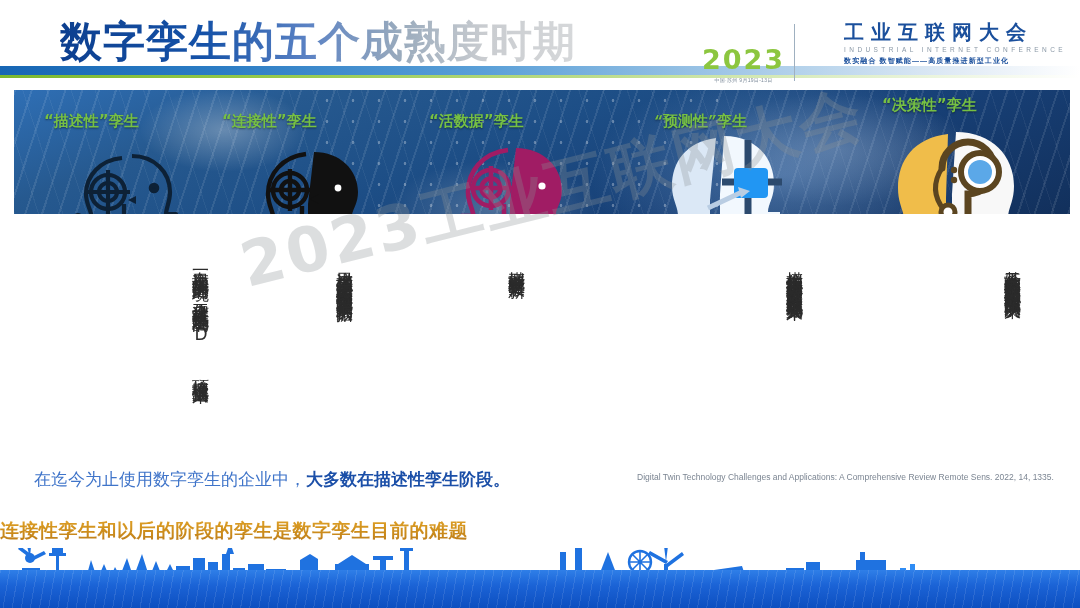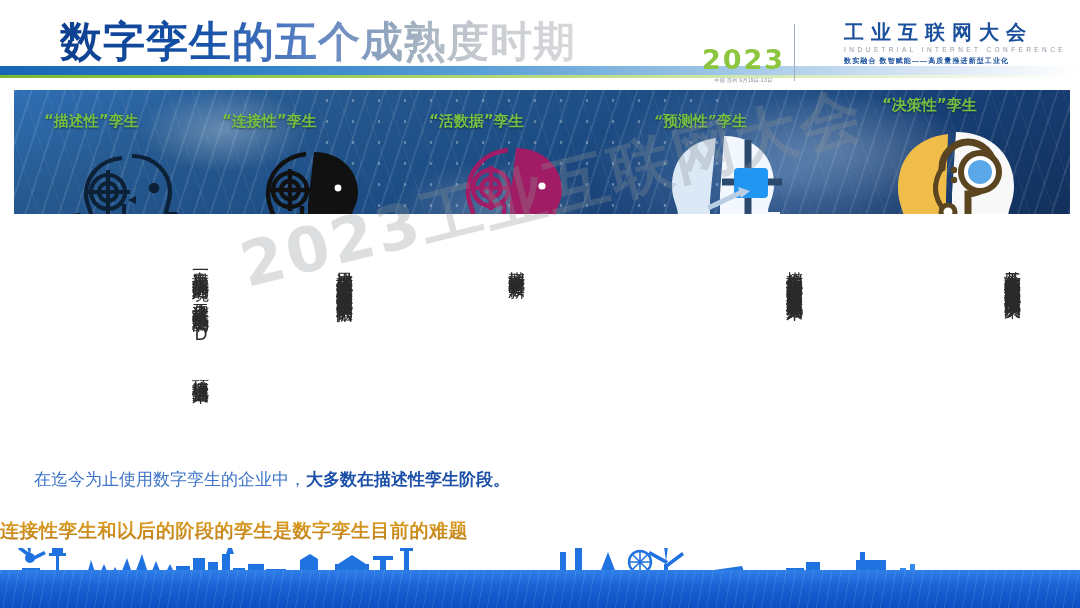--- a/index.html
+++ b/index.html
@@ -207,20 +207,21 @@
   <div class="vcol" style="left:216px;top:258px;height:198px;width:140px;">这里模拟仿真所需的信息来自于由传感器和扫描仪等从现实世界中收集到的数据</div>
   <div class="vcol" style="left:466px;top:258px;height:198px;width:62px;">模型能够在发生时被更新</div>
   <div class="vcol" style="left:666px;top:258px;height:198px;width:140px;">模拟仿真和数据建模达到了高度的复杂时使得真人可以有效地窥视和体验未来</div>
   <div class="vcol" style="left:884px;top:258px;height:198px;width:140px;">基于输入的真实数据以及按预测模拟出来的未来数据生成应该采取的决策</div>
 
   <div class="watermark">2023工业互联网大会</div>
 
   <div class="note-line">
     <span>在迄今为止使用数字孪生的企业中，</span><b>大多数在描述性孪生阶段。</b>
   </div>
+  <div class="citation">Digital Twin Technology Challenges and Applications: A Comprehensive Review Remote Sens. 2022, 14, 1335.</div>
   <div class="headline">连接性孪生和以后的阶段的孪生是数字孪生目前的难题</div>
 
   <div class="footer">
     <svg class="skyline" viewBox="0 0 1080 36" preserveAspectRatio="none">
       <g fill="#1f72e0">
         <path d="M575 4 h7 v32 h-7 z M560 10 h6 v26 h-6 z"></path>
         <path d="M598 36 l10 -26 l10 26 z"></path>
         <circle cx="640" cy="20" r="11" fill="none" stroke="#1f72e0" stroke-width="2.4"></circle>
         <path d="M640 9 v22 M629 20 h22 M632 12 l16 16 M648 12 l-16 16" stroke="#1f72e0" stroke-width="1.6"></path>
         <path d="M664 36 v-14 h4 v14 z M666 22 l-18 -10 l2 -3 l18 10 z M666 22 l16 -12 l2 3 l-16 12 z M666 20 l-2 -16 h4 z"></path>

